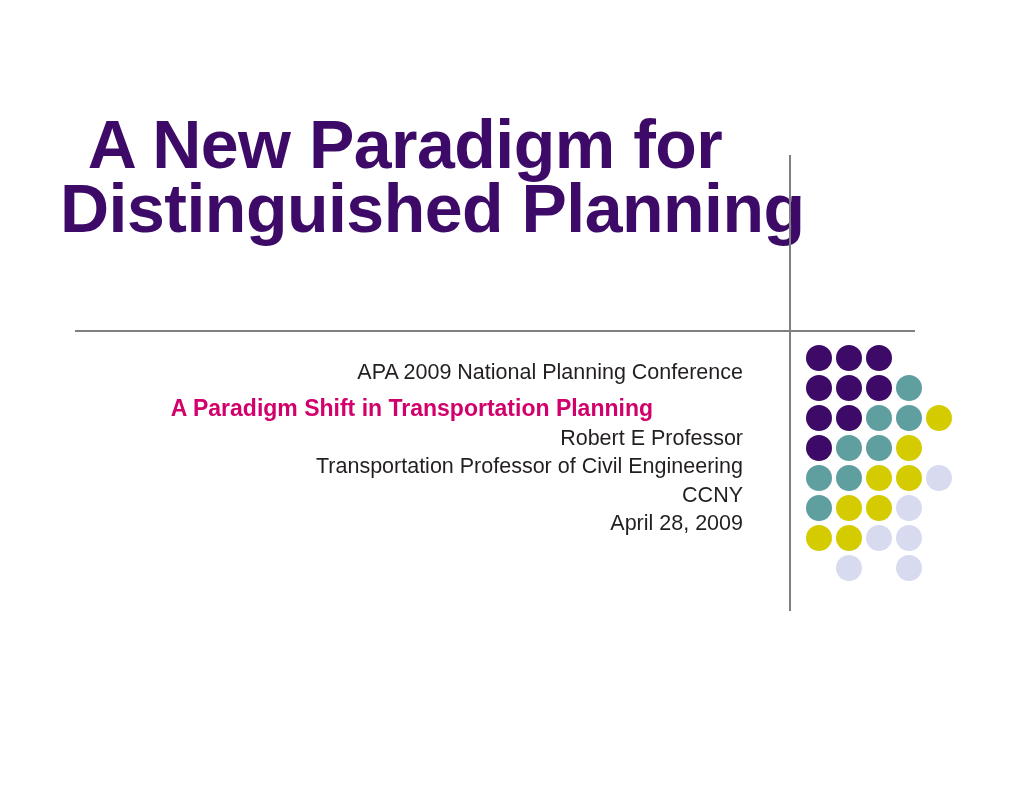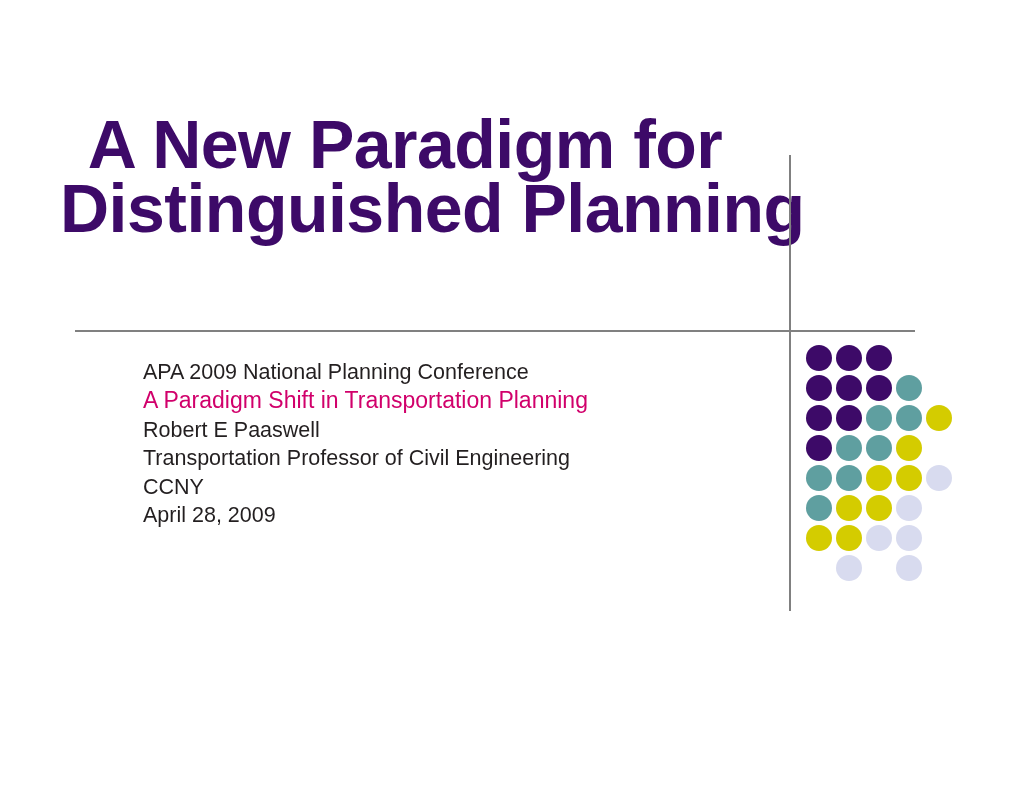--- a/index.html
+++ b/index.html
@@ -58,28 +58,30 @@
     left: 143px;
     top: 358px;
     width: 600px;
   }
   .body-line {
     color: #231f20;
     font-family: "Liberation Sans", sans-serif;
     font-size: 21.5px;
     line-height: 28.4px;
     white-space: nowrap;
+    text-align: right;
   }
   .body-line.accent {
     color: #d1006b;
-    font-weight: normal;
+    font-weight: bold;
     font-size: 23px;
     line-height: 29.5px;
     white-space: normal;
     max-width: 510px;
+    margin-top: 8px;
   }
 
   
   #dot-grid {
     position: absolute;
     left: 806px;
     top: 345px;
     width: 160px;
     height: 240px;
   }
@@ -103,21 +105,21 @@
     <div class="title-line">A New Paradigm for</div>
     <div class="title-line">Distinguished Planning</div>
   </div>
 
   <div id="vertical-rule"></div>
   <div id="horizontal-rule"></div>
 
   <div id="body-block">
     <div class="body-line">APA 2009 National Planning Conference</div>
     <div class="body-line accent">A Paradigm Shift in Transportation Planning</div>
-    <div class="body-line">Robert E Paaswell</div>
+    <div class="body-line">Robert E Professor</div>
     <div class="body-line">Transportation Professor of Civil Engineering</div>
     <div class="body-line">CCNY</div>
     <div class="body-line">April 28, 2009</div>
   </div>
 
   <div id="dot-grid">
       <div class="dot purple" style="left: 0px; top: 0px;"></div>
       <div class="dot purple" style="left: 30px; top: 0px;"></div>
       <div class="dot purple" style="left: 60px; top: 0px;"></div>
       <div class="dot purple" style="left: 0px; top: 30px;"></div>

